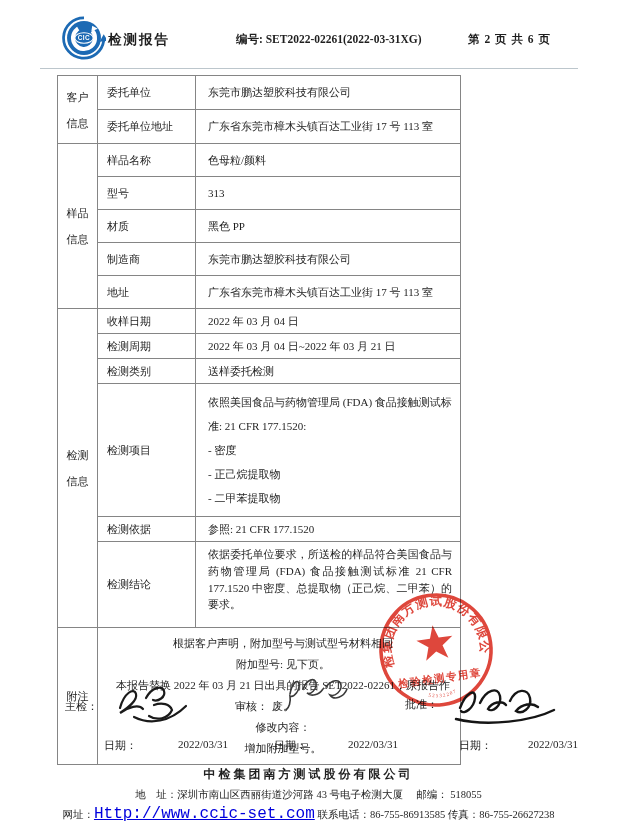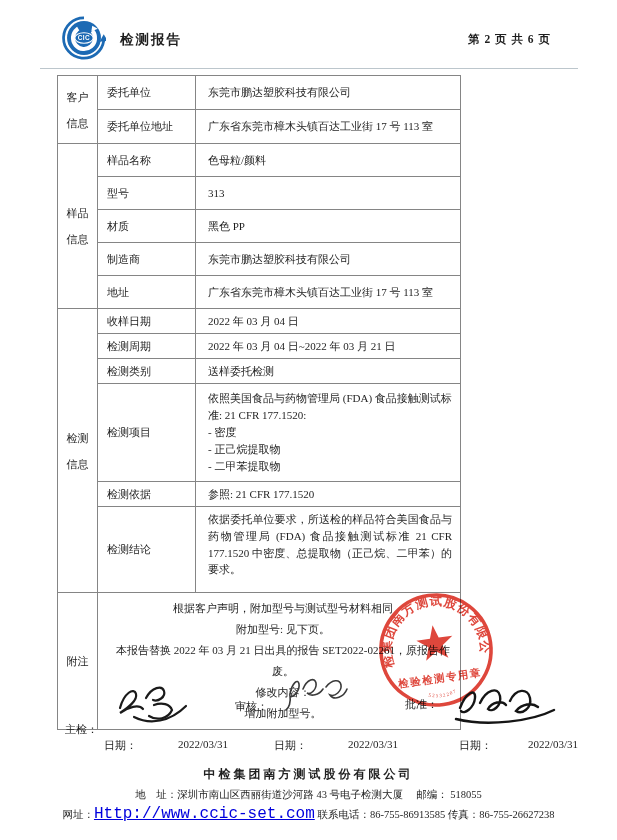--- a/index.html
+++ b/index.html
@@ -5,34 +5,34 @@
   * { margin:0; padding:0; box-sizing:border-box; }
   html,body { background:#888; }
   .page {
     position:relative; width:617px; height:840px; margin:0 auto;
     background:#ffffff; overflow:hidden;
     font-family:"Liberation Serif","DejaVu Serif",serif;
     color:#1f1f1f;
   }
   
   .hdr-logo { position:absolute; left:62px; top:16px; width:44px; height:44px; }
-  .hdr-title { position:absolute; left:120px; top:31px; font-size:13.5px; font-weight:bold; letter-spacing:2px; }
+  .hdr-title { position:absolute; left:108px; top:31px; font-size:13.5px; font-weight:bold; letter-spacing:2px; }
   .hdr-no { position:absolute; left:236px; top:32px; font-size:11.5px; font-weight:bold; }
   .hdr-page { position:absolute; left:468px; top:32px; font-size:11.5px; font-weight:bold; letter-spacing:1px; }
   .hdr-rule { position:absolute; left:40px; top:68px; width:538px; border-top:1.5px solid #bcc6cc; }
   
   table.report { position:absolute; left:57px; top:75px; width:404px; border-collapse:collapse; table-layout:fixed; }
   table.report td { border:1px solid #858585; font-size:11px; vertical-align:middle; }
   td.sec { text-align:center; white-space:pre-line; line-height:26px; padding:2px; }
   td.lbl { padding:2px 2px 2px 9px; }
   td.val { padding:2px 4px 2px 12px; }
   tr.h34 { height:34px; }
   tr.h33 { height:33px; }
   tr.h25 { height:25px; }
-  td.multiline { white-space:pre-line; line-height:17px; padding-top:6px; padding-bottom:6px; }
+  td.multiline { white-space:pre-line; line-height:24px; padding-top:6px; padding-bottom:6px; }
   td.conclusion { line-height:16.8px; padding-top:4px; padding-bottom:14px; text-align:justify; padding-right:8px; }
   td.notes { white-space:pre-line; line-height:21px; padding-top:5px; padding-bottom:5px;text-align:center; }
   tr.proj { height:88px; }
   tr.concl { height:50px; }
   tr.notesrow { height:100px; }
   
   .sig-label { position:absolute; font-size:11px; }
   .sig-date { position:absolute; font-size:11px;margin-left:39px; }
   .sig-svg { position:absolute; }
   
@@ -55,20 +55,21 @@
   <svg class="hdr-logo" viewBox="0 0 48 48">
     <path d="M 24 2 A 22 22 0 1 0 45.5 27" fill="none" stroke="#1c6ab4" stroke-width="3"></path>
     <polygon points="45.5,20 50,27 41,28" fill="#1c6ab4"></polygon>
     <circle cx="24" cy="24" r="18.5" fill="#1c6ab4"></circle>
     <circle cx="24" cy="24" r="12" fill="none" stroke="#ffffff" stroke-width="4.5" stroke-dasharray="58 18" transform="rotate(-40 24 24)"></circle>
     <polygon points="33,10.5 39,14 32,17" fill="#ffffff"></polygon>
     <ellipse cx="24" cy="24" rx="10" ry="5.8" fill="#1c6ab4" stroke="#ffffff" stroke-width="1.2"></ellipse>
     <text x="24" y="26.6" text-anchor="middle" font-size="7" font-weight="bold" fill="#ffffff" font-family="Liberation Sans, sans-serif" letter-spacing="0.5">CIC</text>
   </svg>
   <div class="hdr-title">检测报告</div>
+  <div class="hdr-no">编号: SET2022-02261(2022-03-31XG)</div>
   <div class="hdr-page">第 2 页 共 6 页</div>
   <div class="hdr-rule"></div>
 
   <table class="report">
     <colgroup>
         <col style="width:40px">
         <col style="width:98px">
         <col>
       </colgroup>
 
@@ -141,21 +142,21 @@
       <td class="sec">附注</td>
       <td class="val notes" colspan="2">根据客户声明，附加型号与测试型号材料相同
 附加型号: 见下页。
 本报告替换 2022 年 03 月 21 日出具的报告 SET2022-02261，原报告作废。
 修改内容：
 增加附加型号。</td>
     </tr>
   </tbody>
     </table>
 
-  <span class="sig-label" style="left:65px; top:722px;">主检：</span>
+  <span class="sig-label" style="left:65px; top:699px;">主检：</span>
   <span class="sig-label" style="left:235px; top:699px;">审核：</span>
   <span class="sig-label" style="left:405px; top:697px;">批准：</span>
 
   <svg class="sig-svg" style="left:108px; top:678px;" width="88" height="50" viewBox="0 0 88 50">
     <g fill="none" stroke="#1a1a1a" stroke-width="2.2" stroke-linecap="round">
       <path d="M12 30 C16 15 26 9 28 16 C30 23 18 31 12 35 C20 29 31 26 35 31"></path>
       <path d="M38 20 C44 9 54 7 56 13 C58 19 50 24 45 22"></path>
       <path d="M46 27 C54 24 62 26 64 32 C60 41 49 43 41 38"></path>
       <path d="M26 39 C42 47 62 44 78 28"></path>
     </g>

